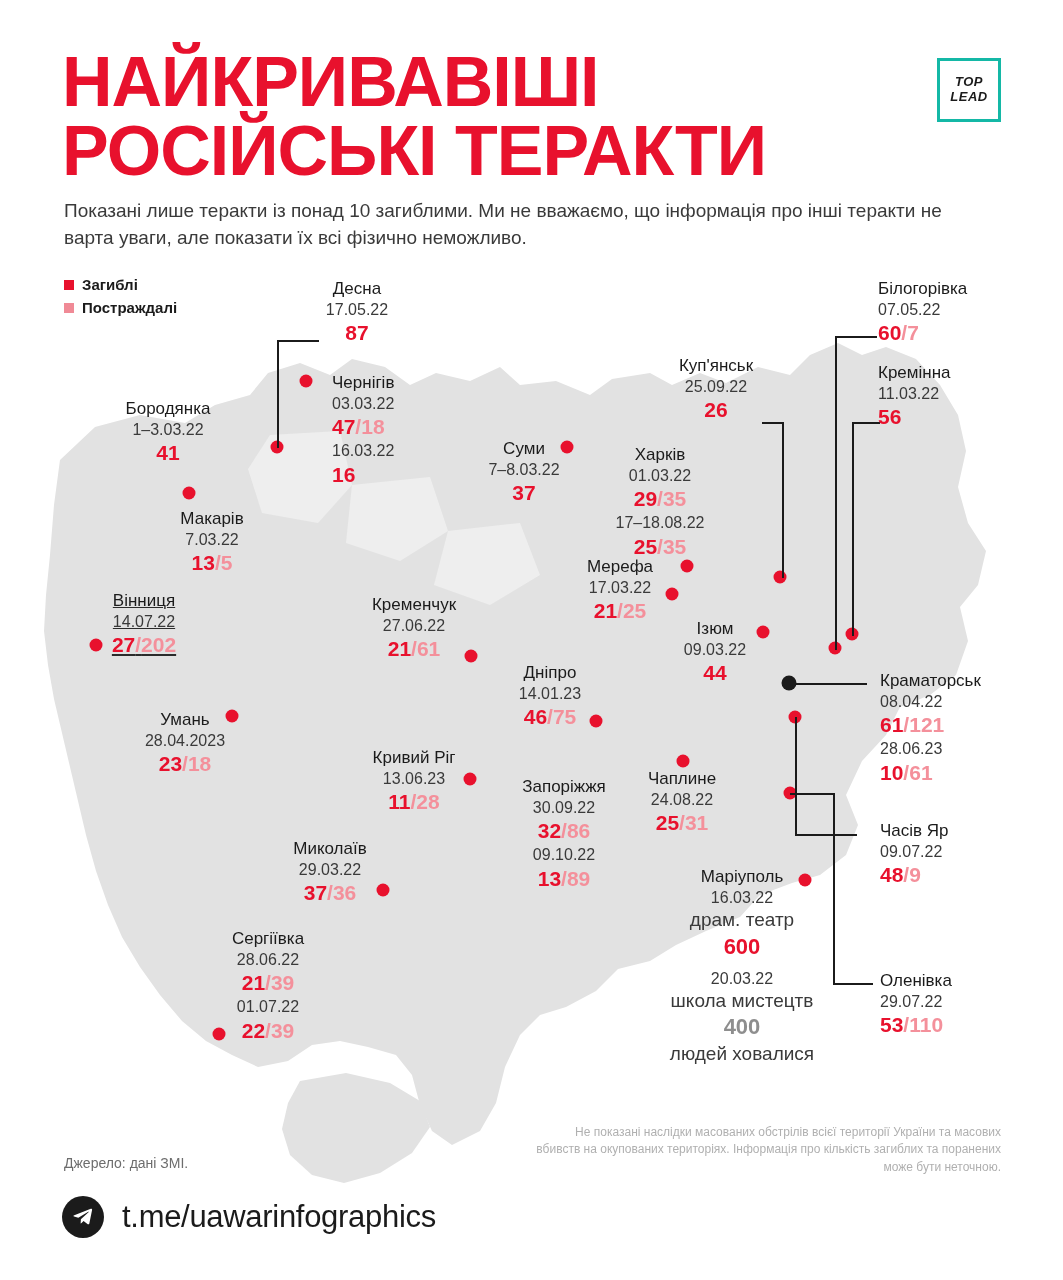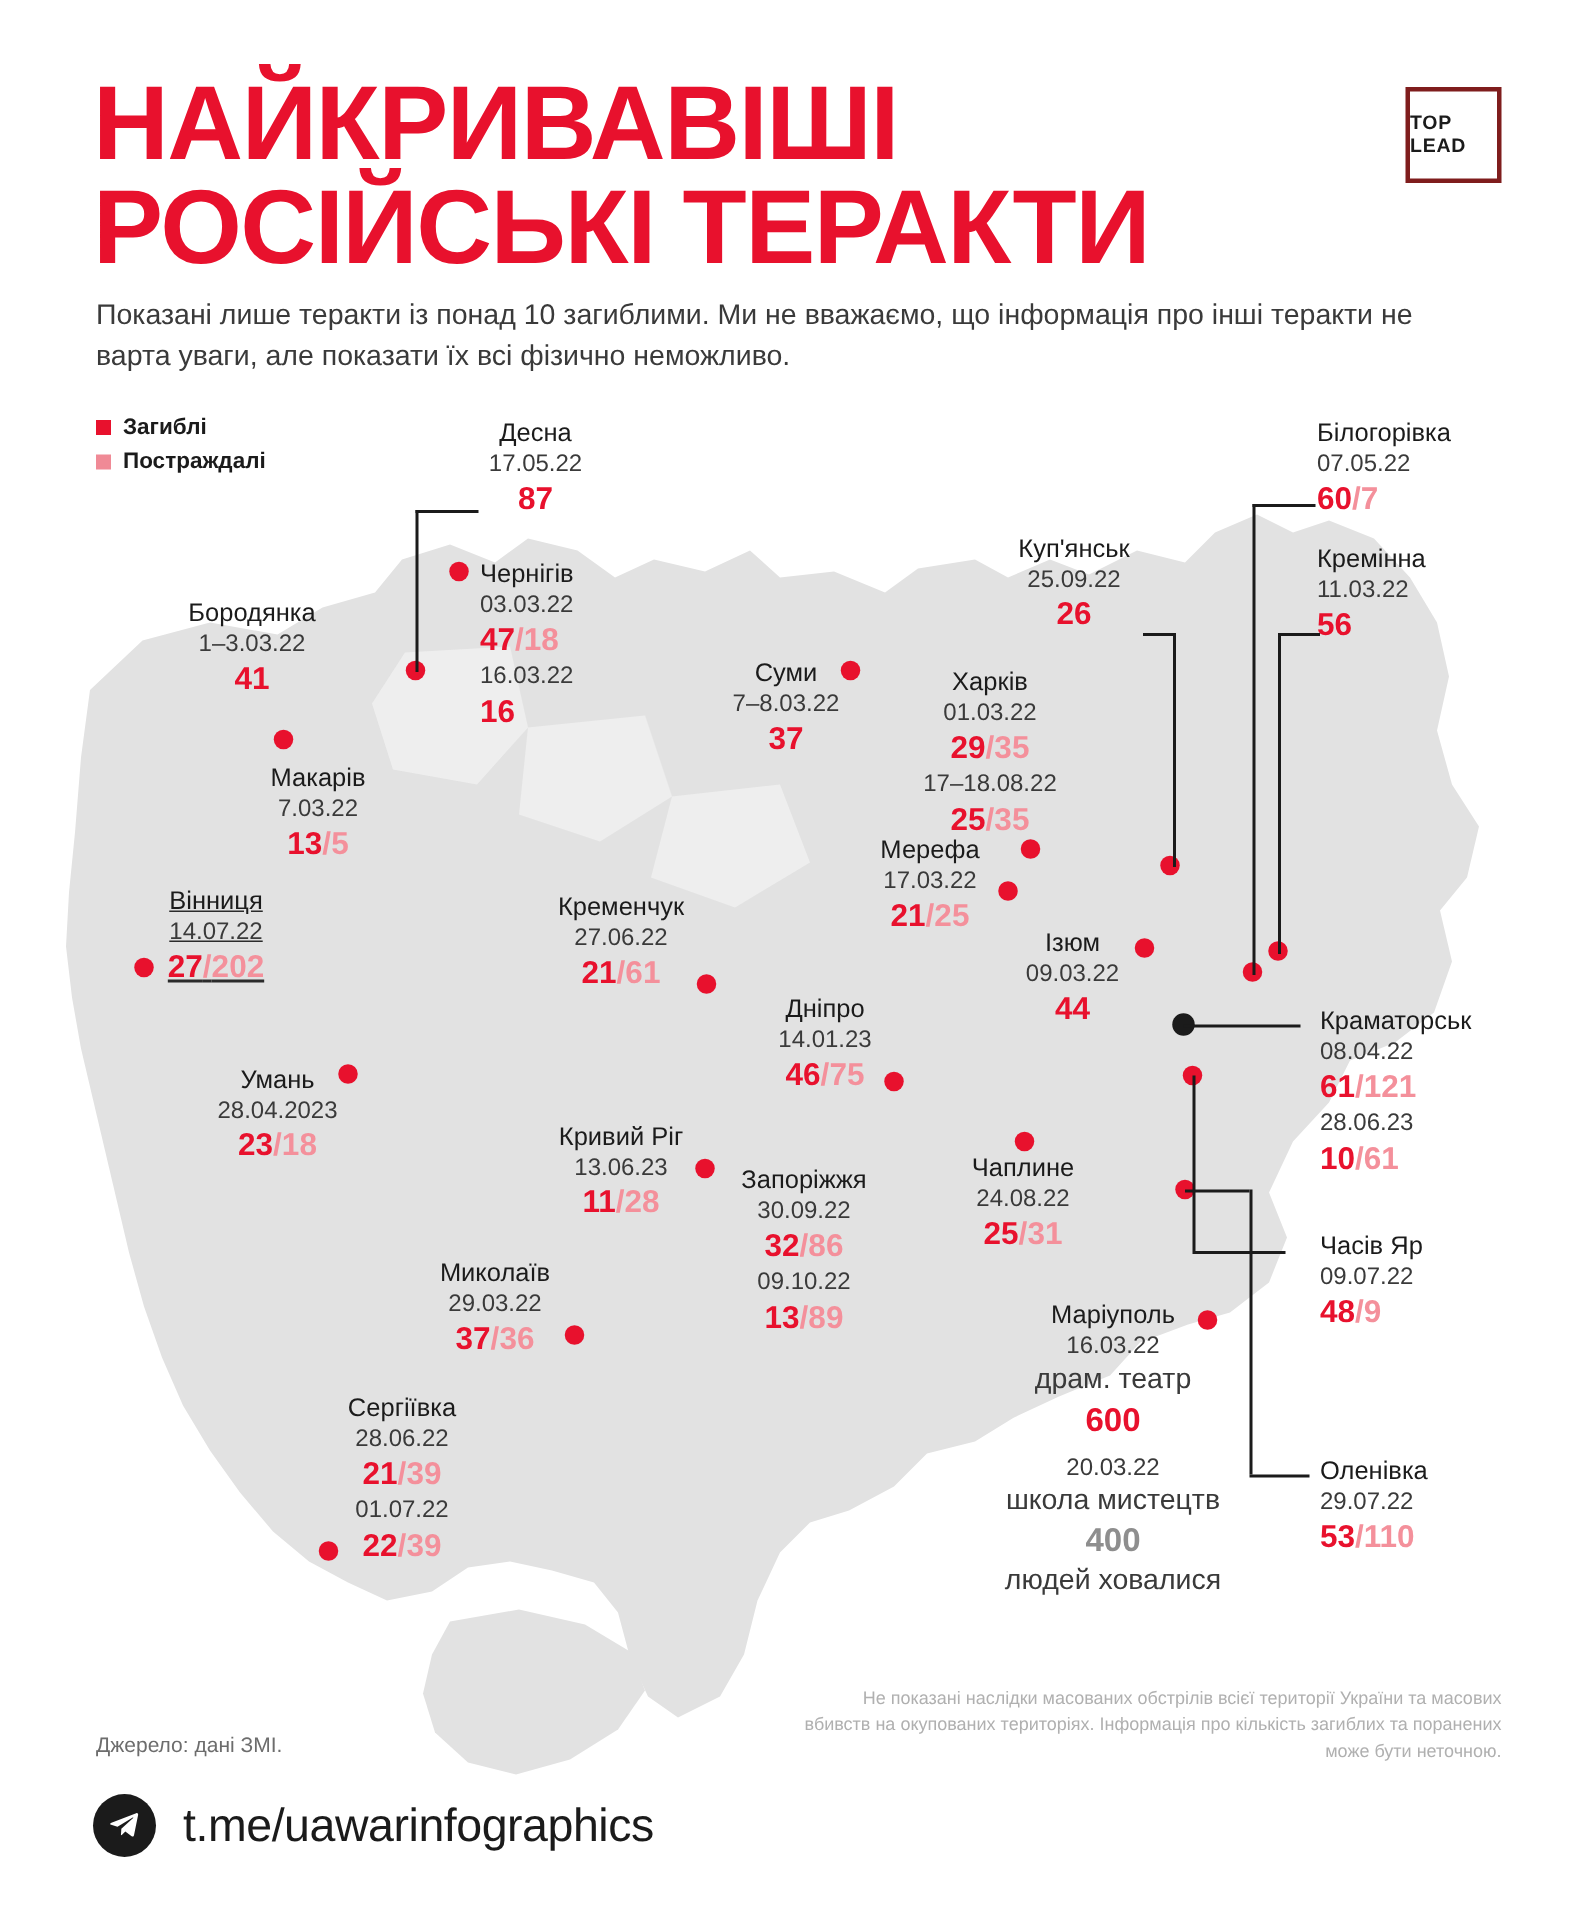--- a/index.html
+++ b/index.html
@@ -26,25 +26,27 @@
     color: #e8112d;
     text-transform: uppercase;
     white-space: pre-line;
   }
   .logo {
     position: absolute;
     right: 62px;
     top: 58px;
     width: 64px;
     height: 64px;
-    border: 3px solid #7f1d1d;
+    border: 3px solid #14b8a6;
     display: flex;
     flex-direction: column;
+    align-items: center;
     justify-content: center;
     line-height: 1.15;
+    font-style: italic;
   }
   .logo span {
     font-size: 13px;
     font-weight: bold;
     letter-spacing: 0.5px;
     color: #1b1b1b;
   }
   .subtitle {
     position: absolute;
     left: 64px;
@@ -258,21 +260,21 @@
 <div class="conn v" style="left:833px; top:793px; height:190px;"></div>
 <div class="conn h" style="left:790px; top:793px; width:43px;"></div>
 <div class="conn h" style="left:833px; top:983px; width:40px;"></div>
 
 <div class="lbl center" style="left:357px; top:278px;">
   <div class="city">Десна</div>
   <div class="date">17.05.22</div>
   <div class="nums">87</div>
 </div>
 
-<div class="lbl" style="left:320px; top:372px;">
+<div class="lbl" style="left:332px; top:372px;">
   <div class="city">Чернігів</div>
   <div class="date">03.03.22</div>
   <div class="nums"><span>47</span><span class="slash">/</span><span class="hurt">18</span></div>
   <div class="date">16.03.22</div>
   <div class="nums">16</div>
 </div>
 
 <div class="lbl center" style="left:168px; top:398px;">
   <div class="city">Бородянка</div>
   <div class="date">1–3.03.22</div>
@@ -386,21 +388,21 @@
   <div class="date">29.07.22</div>
   <div class="nums"><span>53</span><span class="slash">/</span><span class="hurt">110</span></div>
 </div>
 
 <div class="lbl center" style="left:550px; top:662px;">
   <div class="city">Дніпро</div>
   <div class="date">14.01.23</div>
   <div class="nums"><span>46</span><span class="slash">/</span><span class="hurt">75</span></div>
 </div>
 
-<div class="lbl center" style="left:536px; top:776px;">
+<div class="lbl center" style="left:564px; top:776px;">
   <div class="city">Запоріжжя</div>
   <div class="date">30.09.22</div>
   <div class="nums"><span>32</span><span class="slash">/</span><span class="hurt">86</span></div>
   <div class="date">09.10.22</div>
   <div class="nums"><span>13</span><span class="slash">/</span><span class="hurt">89</span></div>
 </div>
 
 <div class="lbl center" style="left:682px; top:768px;">
   <div class="city">Чаплине</div>
   <div class="date">24.08.22</div>

